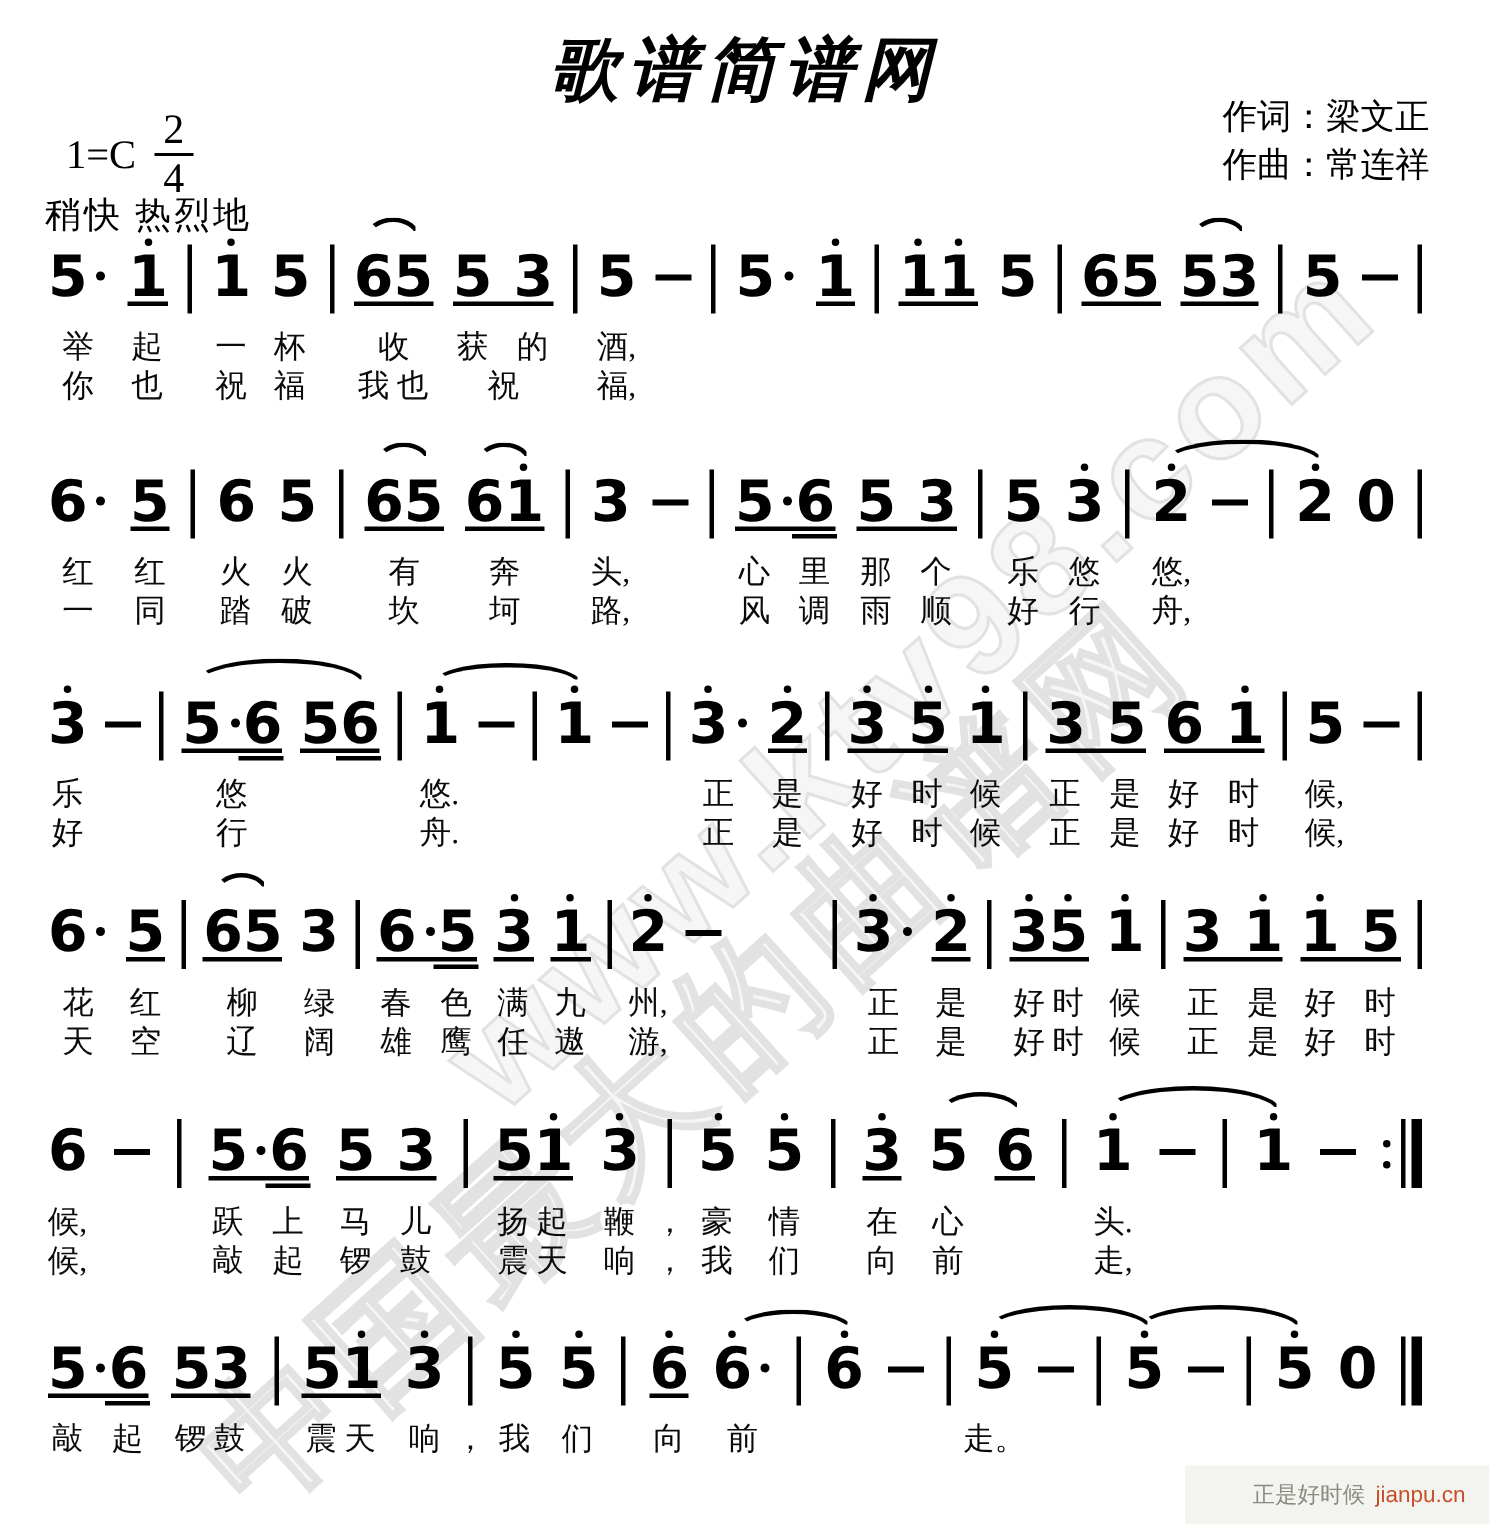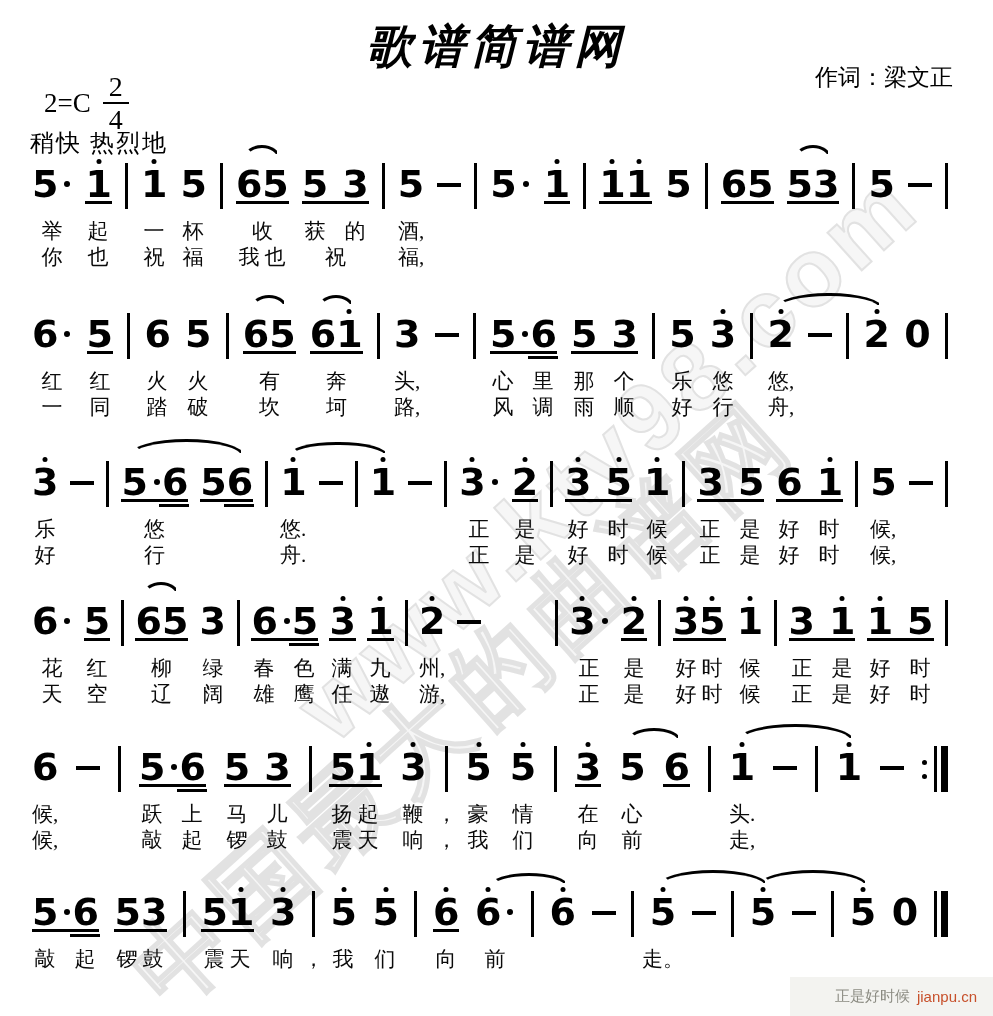--- a/index.html
+++ b/index.html
@@ -58,24 +58,25 @@
   .fname{color:#8b8b82;}
   .furl{color:#c7502b;}
 </style>
 </head>
 <body>
 
 <div class="title">歌谱简谱网</div>
 
 <div class="credits">
   <div>作词：梁文正</div>
+  <div>作曲：常连祥</div>
 </div>
 
 <div class="keysig">
-  <span>2=C</span>
+  <span>1=C</span>
   <span class="frac">
     <span>2</span>
     <span class="fracbar"></span>
     <span>4</span>
   </span>
 </div>
 
 <div class="tempo">稍快 热烈地</div>
 
 <div class="wm wm-en">www.ktv98.com</div>

